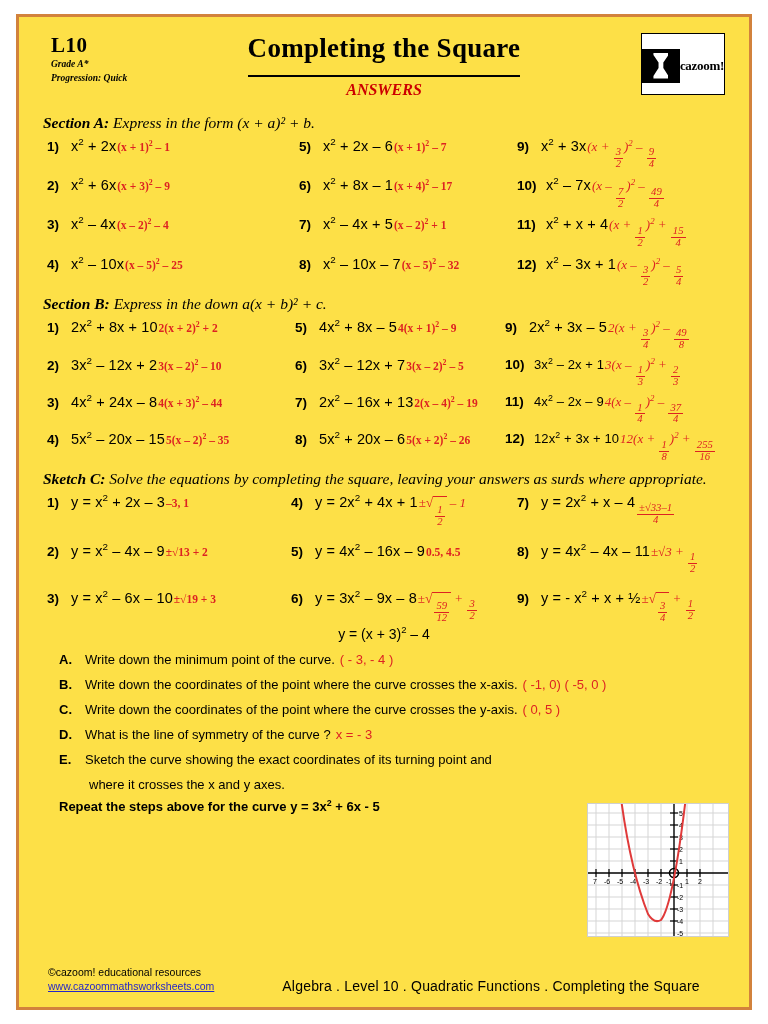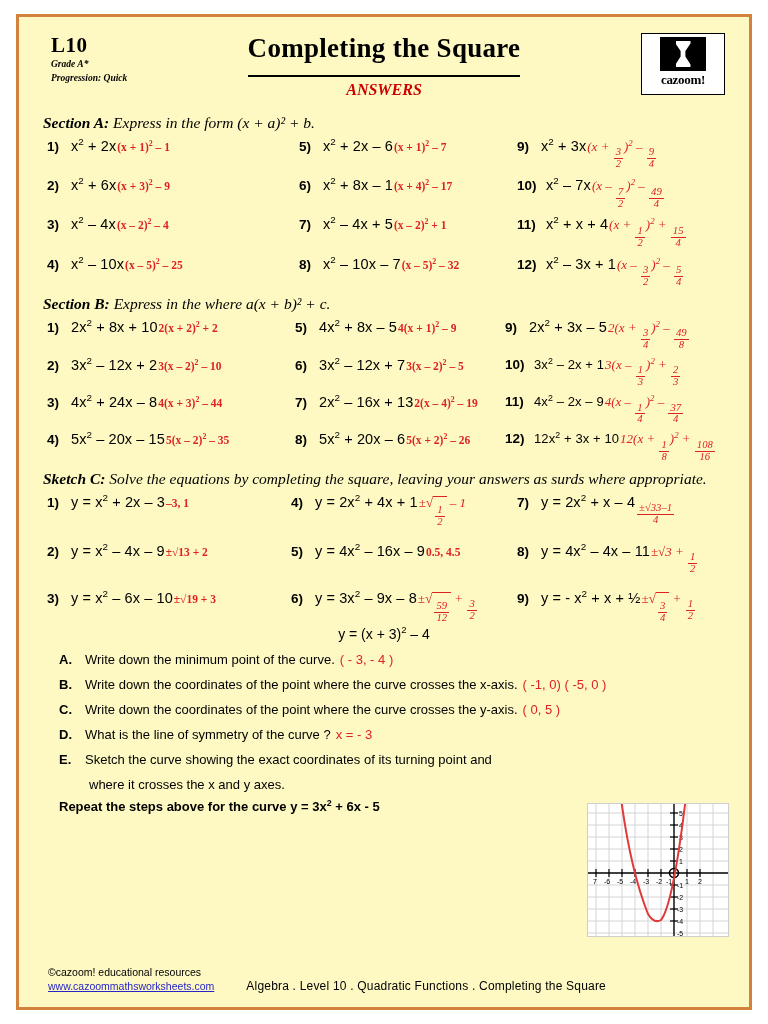--- a/index.html
+++ b/index.html
@@ -1,28 +1,28 @@
 <!DOCTYPE html>
 <html><head>
 <meta charset="utf-8">
 <style>
   html,body{margin:0;padding:0;background:#ffffff;}
   body{width:768px;height:1024px;font-family:"Liberation Sans",sans-serif;color:#000;}
   .page{position:relative;width:768px;height:1024px;box-sizing:border-box;padding:14px 16px;background:#fff;}
-  .sheet{position:relative;width:100%;height:100%;box-sizing:border-box;border:3px solid #d2823c;background:#fef9c3;padding:16px 18px 0 18px;}
+  .sheet{position:relative;width:100%;height:100%;box-sizing:border-box;border:3px solid #d2823c;background:#fde047;padding:16px 18px 0 18px;}
 
   
   .hdr{position:relative;height:74px;}
   .meta{position:absolute;left:14px;top:2px;}
   .meta .code{font-family:"Liberation Serif",serif;font-weight:700;font-size:21px;letter-spacing:.5px;line-height:1;}
   .meta .sub{font-family:"Liberation Serif",serif;font-style:italic;font-weight:700;font-size:9.5px;line-height:12px;margin-top:2px;}
   .title-wrap{position:absolute;left:0;right:0;top:0;text-align:center;}
   .title{display:inline-block;font-family:"Liberation Serif",serif;font-weight:700;font-size:27px;letter-spacing:.3px;border-bottom:2px solid #000000;padding-bottom:11px;}
   .answers{font-family:"Liberation Serif",serif;font-style:italic;font-weight:700;font-size:16px;color:#cc0000;margin-top:4px;text-align:center;}
-  .logo{position:absolute;right:6px;top:0px;width:84px;height:62px;border:1px solid #000;background:#fff;display:flex;flex-direction:column;align-items:center;justify-content:flex-start;padding-top:3px;box-sizing:border-box;}
+  .logo{position:absolute;right:6px;top:0px;width:84px;height:62px;border:1px solid #000;background:#fff;display:flex;flex-direction:row;align-items:center;justify-content:flex-start;padding-top:3px;box-sizing:border-box;}
   .logo .mark{width:46px;height:34px;background:#000;display:flex;align-items:center;justify-content:center;}
   .logo .mark .drum{width:15px;height:26px;background:#fff;clip-path:polygon(0% 0%,100% 0%,100% 10%,66% 38%,66% 60%,100% 90%,100% 100%,0% 100%,0% 90%,34% 60%,34% 38%,0% 10%);}
   .logo .word{font-family:"Liberation Serif",serif;font-weight:700;font-size:13px;letter-spacing:-.3px;margin-top:1px;}
 
   
   .sec-h{font-family:"Liberation Serif",serif;font-style:italic;font-size:15.5px;margin:6px 0 6px 6px;line-height:19px;}
   .sec-h b{font-weight:700;font-style:italic;}
 
   
   .qgrid{display:grid;margin:0 0 0 10px;}
@@ -55,21 +55,21 @@
   .repeat{font-weight:700;font-size:13px;margin:7px 0 0 22px;}
 
   
   .graph{position:absolute;right:20px;bottom:70px;width:140px;height:132px;border:1px solid #cfcfcf;background:#fff;overflow:hidden;}
 
   
   .footer{position:absolute;left:29px;right:20px;bottom:14px;font-size:10.5px;line-height:14px;}
   .footer .l1{font-size:10.5px;}
   .footer .row2{display:flex;align-items:flex-end;}
   .footer .url{color:#2626c8;text-decoration:underline;font-size:10.5px;}
-  .footer .crumbs{margin-left:32px;font-size:12px;letter-spacing:.2px;}
+  .footer .crumbs{margin-left:68px;font-size:14px;letter-spacing:.2px;}
 </style>
 </head>
 <body>
 
 <div class="page">
  <div class="sheet">
 
   <div class="hdr">
     <div class="meta">
       <div class="code">L10</div>
@@ -175,21 +175,21 @@
               <span class="tp">3</span>
               <span class="bt">2</span>
             </span>)<sup>2</sup> – <span class="frac">
               <span class="tp">5</span>
               <span class="bt">4</span>
             </span></span>
         </div>
   </div>
 
   <div class="sec-h">
-    <b>Section B:</b><span> Express in the where a(x + b)² + c.</span>
+    <b>Section B:</b><span> Express in the down a(x + b)² + c.</span>
   </div>
   <div class="qgrid b">
     <div class="q">
           <span class="num">1)</span>
           <span class="expr">2x<sup>2</sup> + 8x + 10</span>
           <span class="ans">2(x + 2)<sup>2</sup> + 2</span>
         </div>
     <div class="q">
           <span class="num">5)</span>
           <span class="expr">4x<sup>2</sup> + 8x – 5</span>
@@ -261,21 +261,21 @@
           <span class="expr">5x<sup>2</sup> + 20x – 6</span>
           <span class="ans">5(x + 2)<sup>2</sup> – 26</span>
         </div>
     <div class="q">
           <span class="num w">12)</span>
           <span class="expr sm">12x<sup>2</sup> + 3x + 10</span>
           <span class="ans it">12(x + <span class="frac">
               <span class="tp">1</span>
               <span class="bt">8</span>
             </span>)<sup>2</sup> + <span class="frac">
-              <span class="tp">108</span>
+              <span class="tp">255</span>
               <span class="bt">16</span>
             </span></span>
         </div>
   </div>
 
   <div class="sec-h">
     <b>Sketch C:</b><span> Solve the equations by completing the square, leaving your answers as surds where appropriate.</span>
   </div>
   <div class="qgrid c">
     <div class="q">

